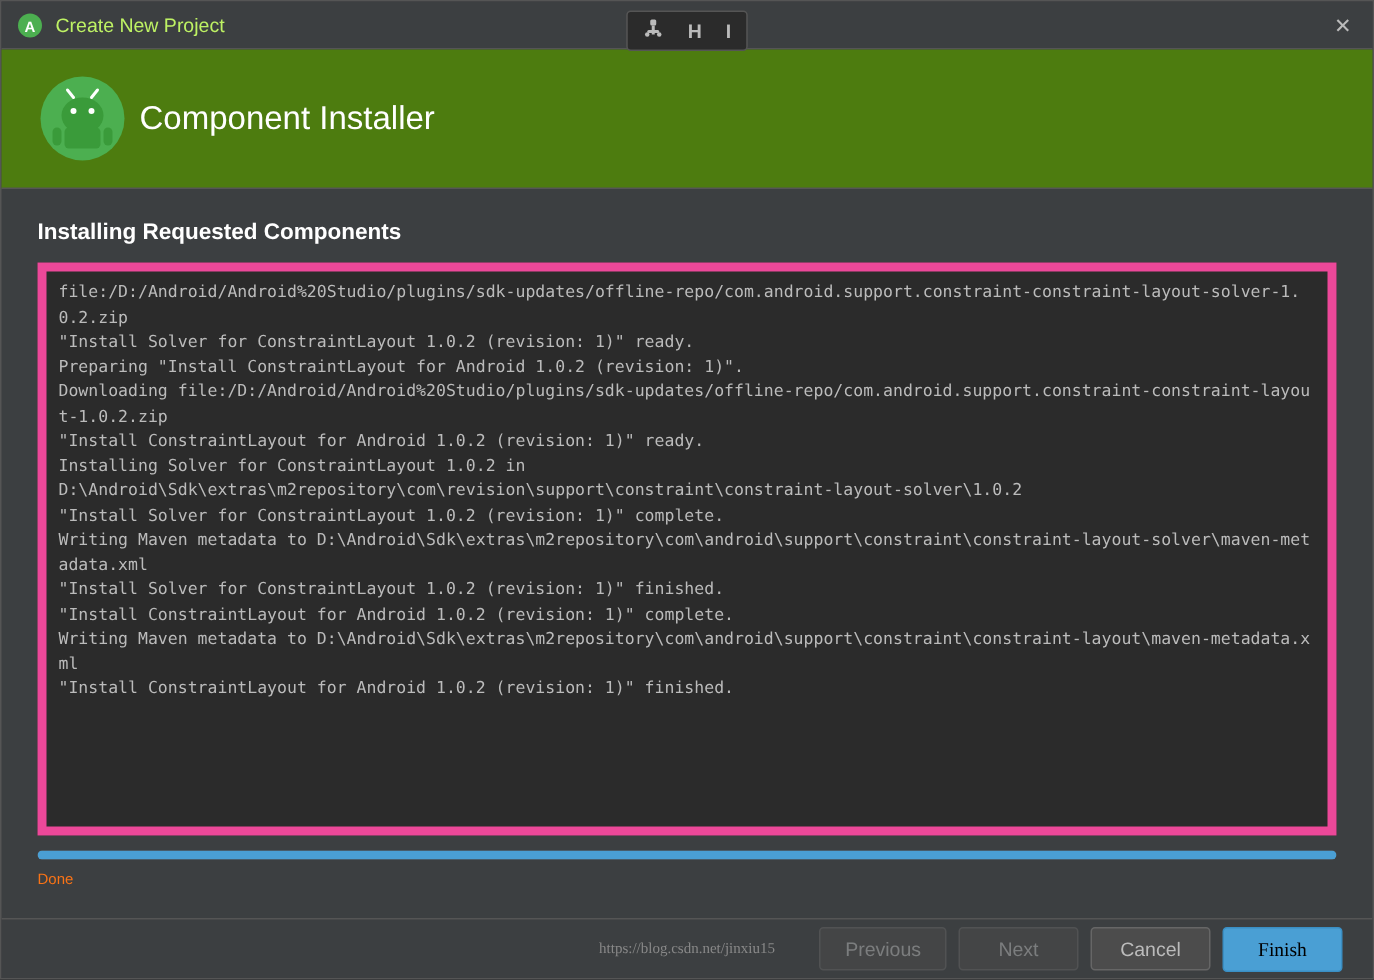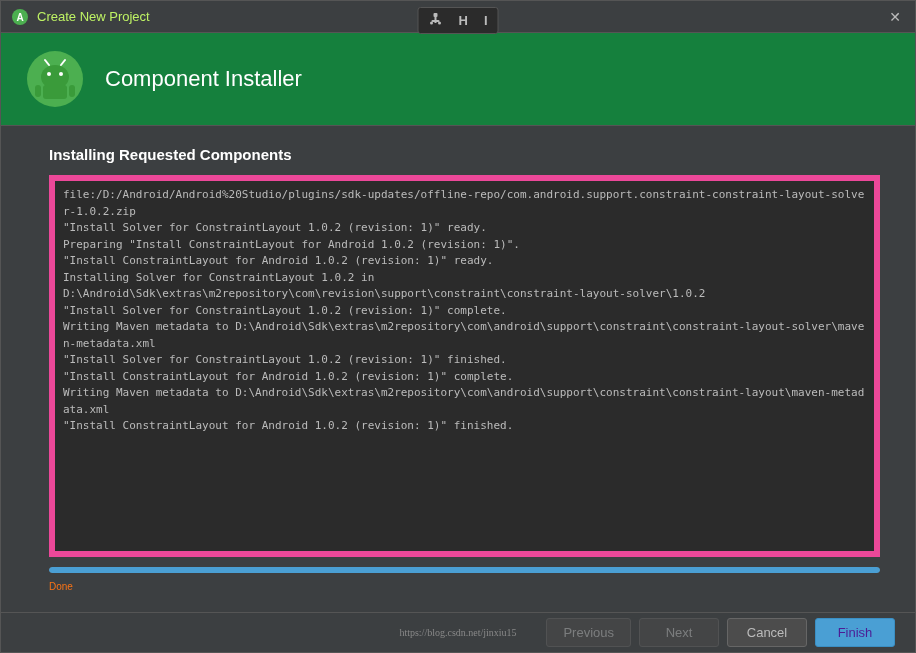--- a/index.html
+++ b/index.html
@@ -66,45 +66,44 @@
     }
     .close-btn {
       color: #bbbbbb;
       font-size: 14px;
       cursor: pointer;
       background: none;
       border: none;
       padding: 2px 4px;
     }
     .header-section {
-      background: #15803d;
+      background: #4d7c0f;
       display: flex;
       align-items: center;
       padding: 16px 24px;
-      gap: 20px;
+      gap: 8px;
       flex-shrink: 0;
       border-bottom: 1px solid #555;
     }
     .android-logo {
       width: 60px;
       height: 60px;
       flex-shrink: 0;
     }
     .header-title {
       color: #ffffff;
       font-size: 22px;
       font-weight: normal;
     }
     .content-section {
       flex: 1;
-      padding: 20px 35px;
+      padding: 20px 24px;
       display: flex;
       flex-direction: column;
       overflow: hidden;
-      margin-left: 13px;
     }
     .section-title {
       color: #ffffff;
       font-size: 15px;
       font-weight: bold;
       margin-bottom: 12px;
     }
     .sdk-path-line {
       color: #bbbbbb;
       font-size: 12px;
@@ -165,22 +164,23 @@
       font-size: 13px;
       border: 1px solid #666;
       border-radius: 3px;
       cursor: pointer;
       background: #4c4c4c;
       color: #bbbbbb;
       min-width: 80px;
     }
     .footer-btn.primary {
       background: #4a9fd4;
-      color: #4c1d95;
+      color: #000000;
       border-color: #3a8fc4;
+      font-family: Liberation Serif, serif;
     }
     .footer-btn:disabled {
       opacity: 0.5;
       cursor: not-allowed;
     }
     .watermark {
       color: #888;
       font-size: 10px;
       position: absolute;
       bottom: 14px;
@@ -248,20 +248,21 @@
   </div>
 
   <div class="content-section">
     <div class="section-title">Installing Requested Components</div>
 
 
     <div class="log-container" id="log-container">
     <div class="log-line">file:/D:/Android/Android%20Studio/plugins/sdk-updates/offline-repo/com.android.support.constraint-constraint-layout-solver-1.0.2.zip</div>
         <div class="log-line">"Install Solver for ConstraintLayout 1.0.2 (revision: 1)" ready.</div>
         <div class="log-line">Preparing "Install ConstraintLayout for Android 1.0.2 (revision: 1)".</div>
+        <div class="log-line">Downloading file:/D:/Android/Android%20Studio/plugins/sdk-updates/offline-repo/com.android.support.constraint-constraint-layout-1.0.2.zip</div>
         <div class="log-line">"Install ConstraintLayout for Android 1.0.2 (revision: 1)" ready.</div>
         <div class="log-line">Installing Solver for ConstraintLayout 1.0.2 in</div>
         <div class="log-line">D:\Android\Sdk\extras\m2repository\com\revision\support\constraint\constraint-layout-solver\1.0.2</div>
         <div class="log-line">"Install Solver for ConstraintLayout 1.0.2 (revision: 1)" complete.</div>
         <div class="log-line">Writing Maven metadata to D:\Android\Sdk\extras\m2repository\com\android\support\constraint\constraint-layout-solver\maven-metadata.xml</div>
         <div class="log-line">"Install Solver for ConstraintLayout 1.0.2 (revision: 1)" finished.</div>
         <div class="log-line">"Install ConstraintLayout for Android 1.0.2 (revision: 1)" complete.</div>
         <div class="log-line">Writing Maven metadata to D:\Android\Sdk\extras\m2repository\com\android\support\constraint\constraint-layout\maven-metadata.xml</div>
         <div class="log-line">"Install ConstraintLayout for Android 1.0.2 (revision: 1)" finished.</div>
       </div>

